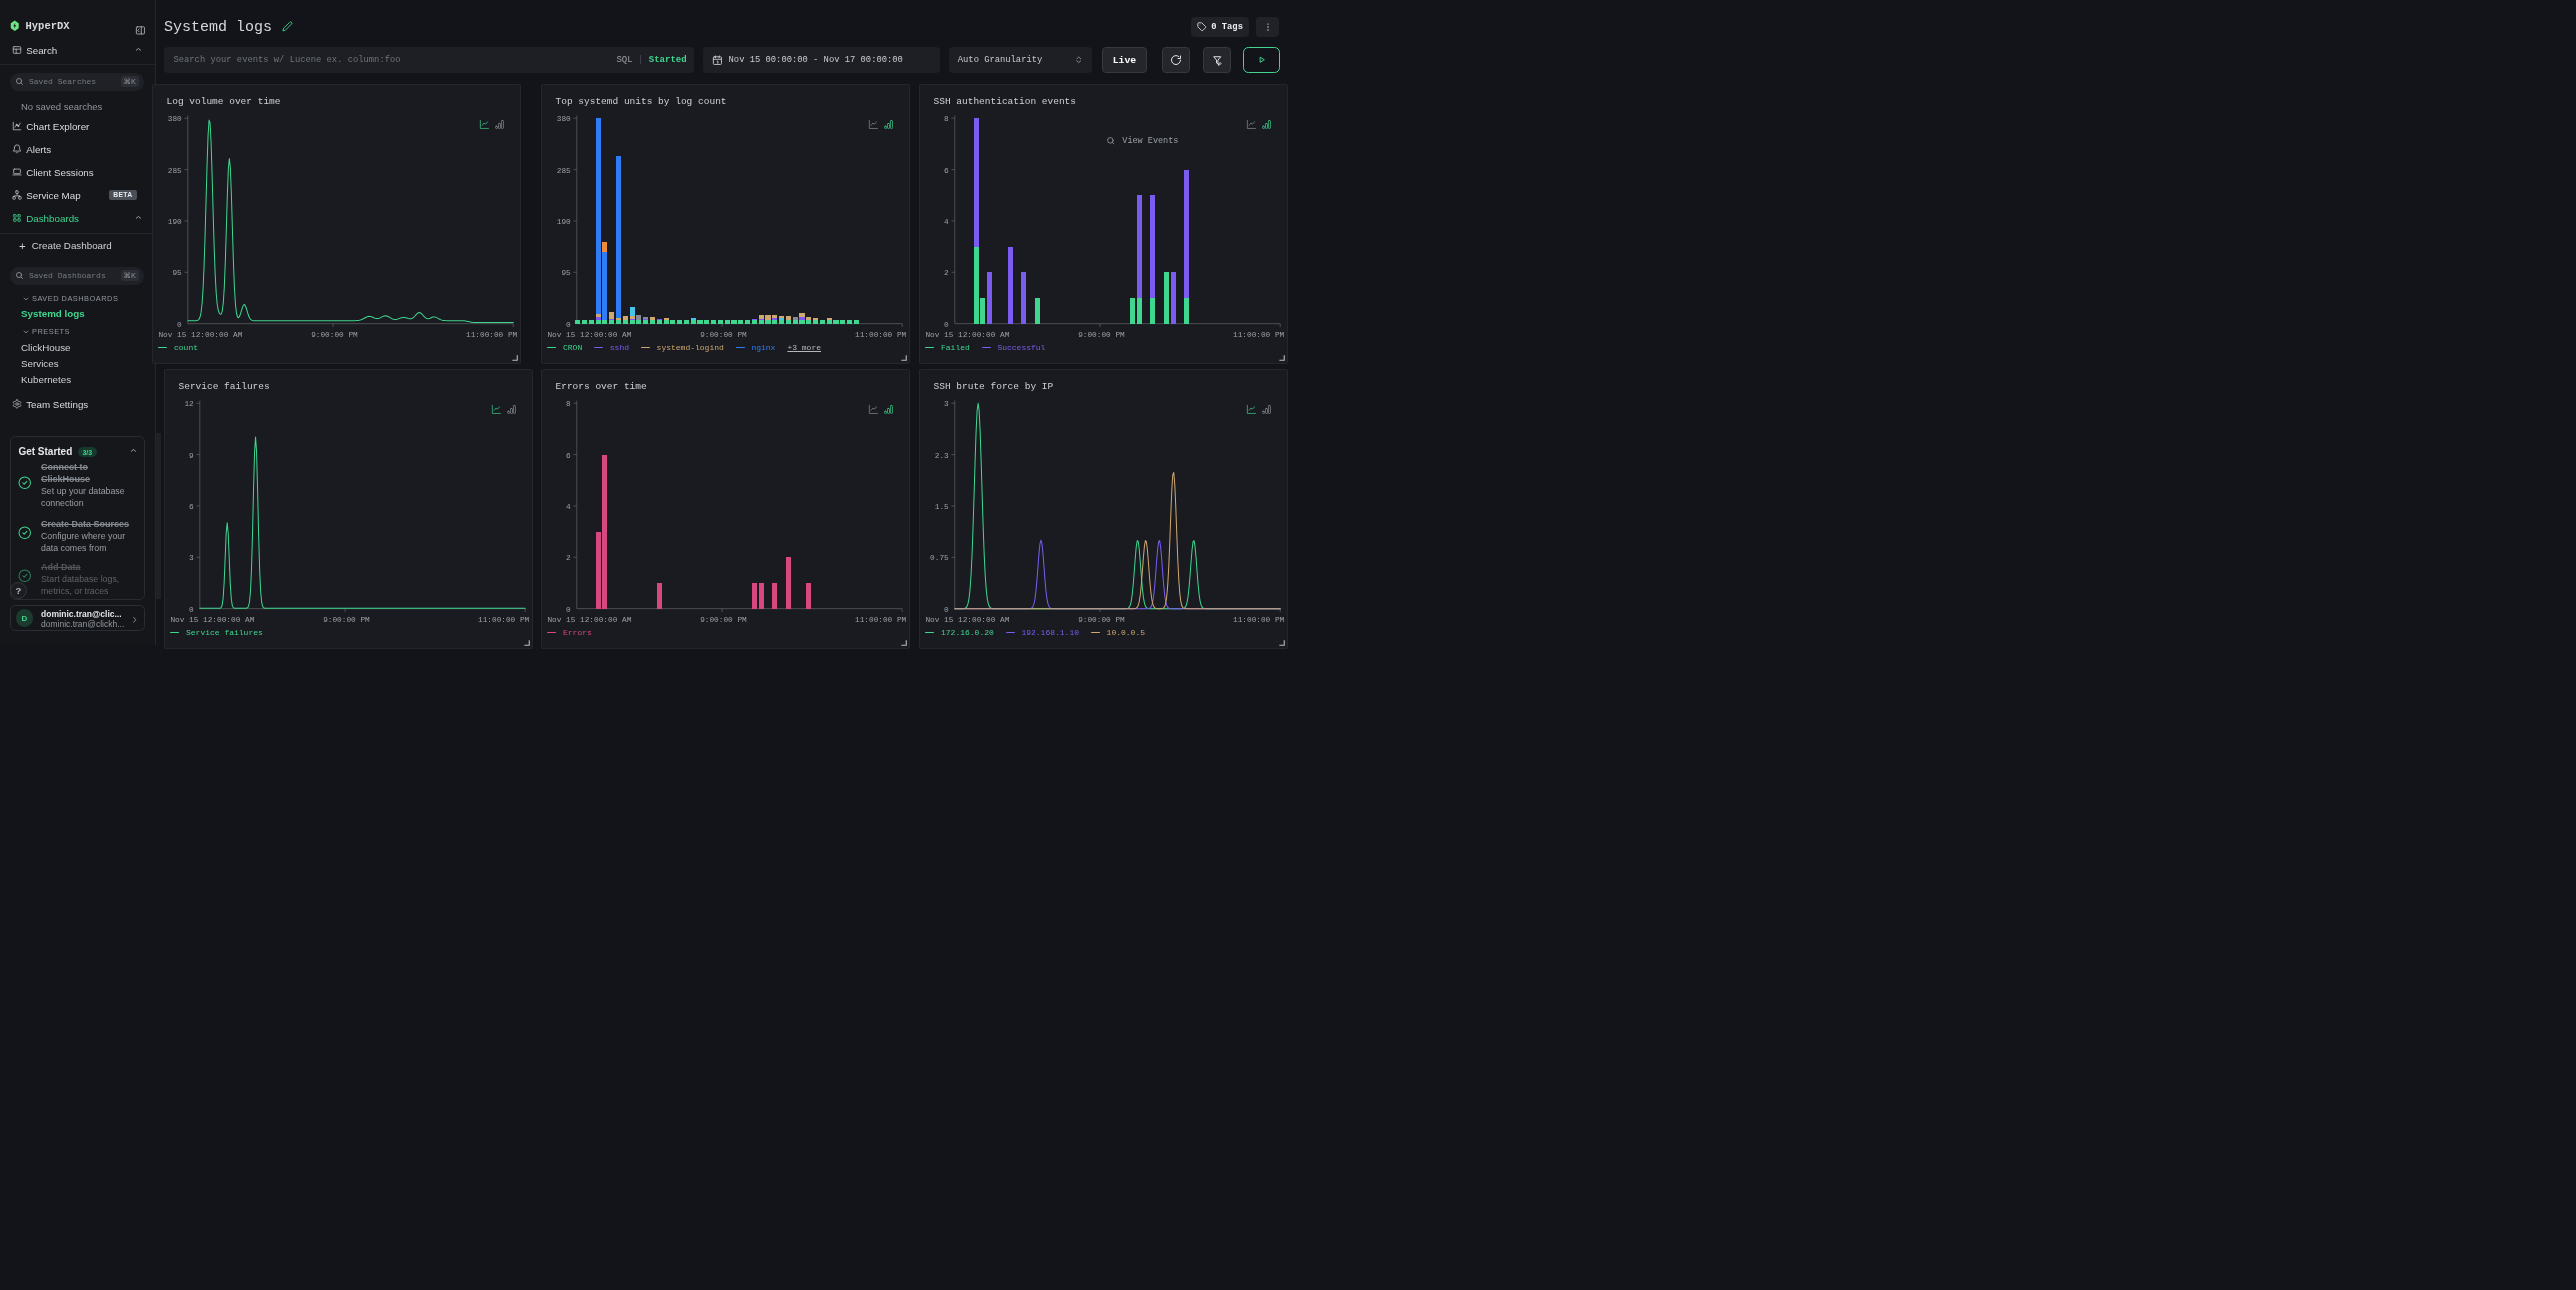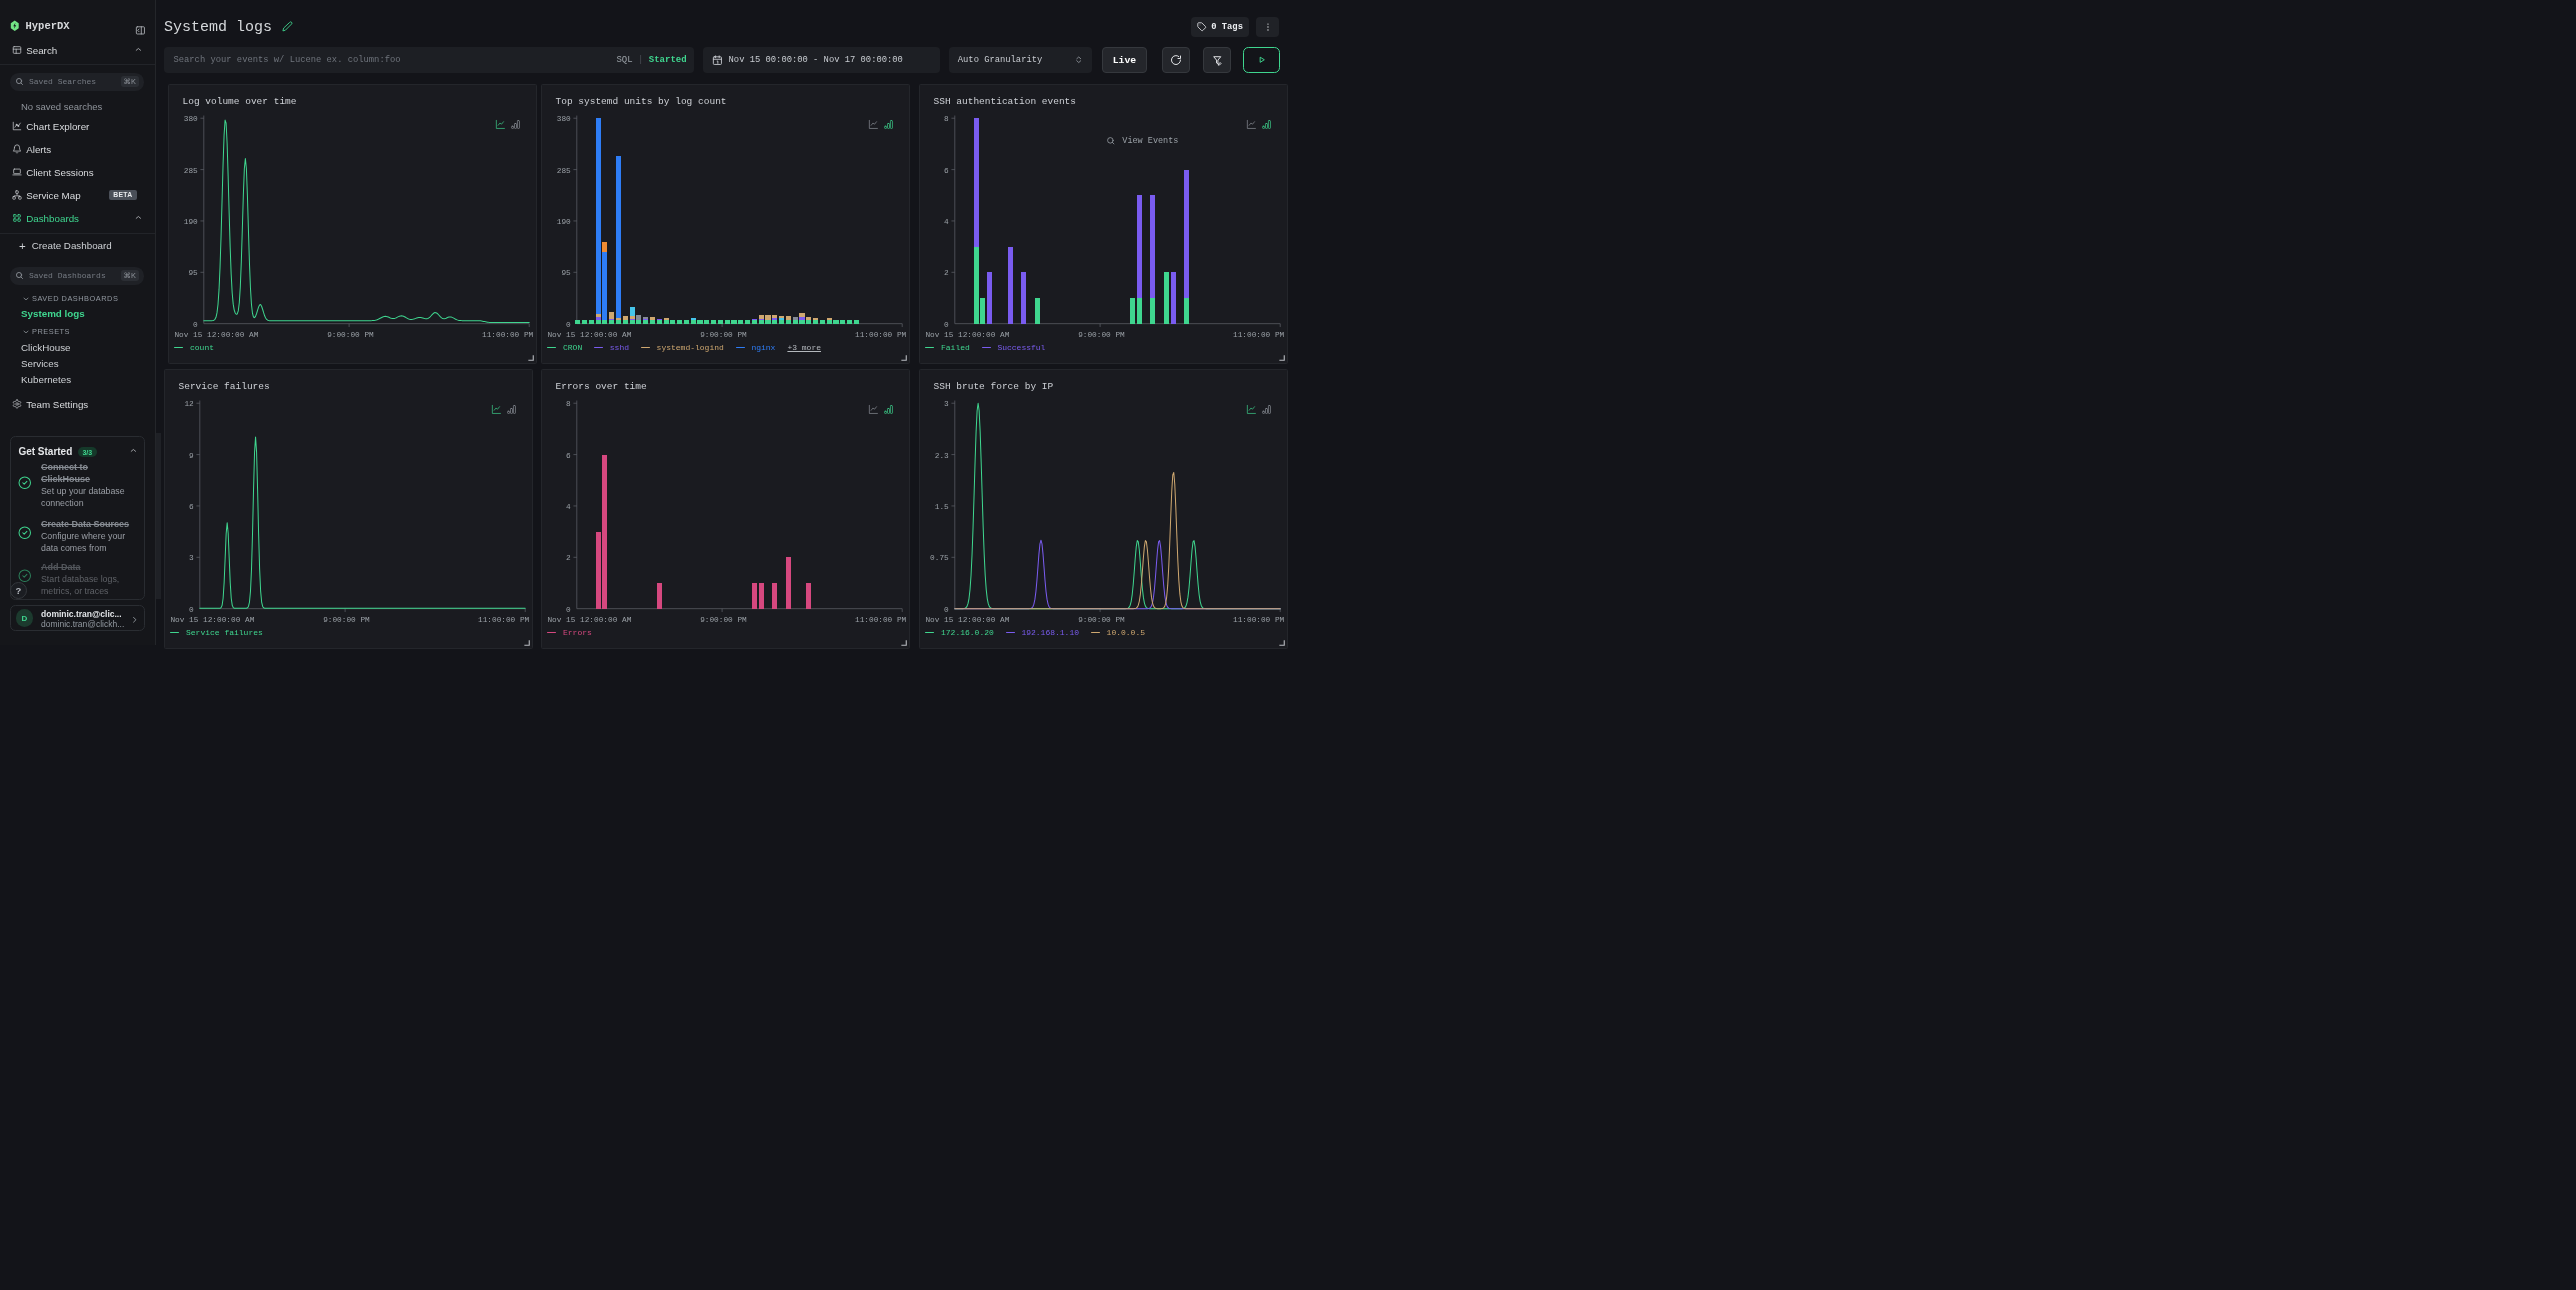--- a/index.html
+++ b/index.html
@@ -293,21 +293,21 @@
       <path d="M5 5h13l-5.2 6.2v7.3l-2.6-2v-5.3z"></path>
       <path d="m14 18.6 2.8-2.8 1.7 1.7-2.8 2.8-2.1.4z"></path>
     </svg>
   </div>
 <div id="playbtn">
     <svg width="9.5" height="9.5" viewBox="0 0 24 24" fill="none" stroke="#3fd68f" stroke-width="2.4" stroke-linejoin="round">
       <path d="M8 5.5 18.5 12 8 18.5z"></path>
     </svg>
   </div>
 
-<div class="panel" style="left:168px;top:84px;width:369px;height:280px">
+<div class="panel" style="left:152px;top:84px;width:369px;height:280px">
 <div class="ptitle">Log volume over time</div>
 <div class="picons">
       <span class="pic"><svg width="10.8" height="10.8" viewBox="0 0 24 24" fill="none" stroke="#3fd68f" stroke-width="1.5" stroke-linecap="round" stroke-linejoin="round">
           <path d="M3 3v18h18"></path>
           <path d="M7 14l4-5 3.5 2.5L19 6"></path>
         </svg></span>
       <span class="pic"><svg width="10.8" height="10.8" viewBox="0 0 24 24" fill="none" stroke="#8f949b" stroke-width="1.5" stroke-linecap="round" stroke-linejoin="round">
           <rect x="3.5" y="16" width="4.5" height="5" rx="1.5"></rect>
           <rect x="10" y="10" width="4.5" height="11" rx="1.5"></rect>
           <rect x="16.5" y="3.5" width="4.5" height="17.5" rx="1.5"></rect>

